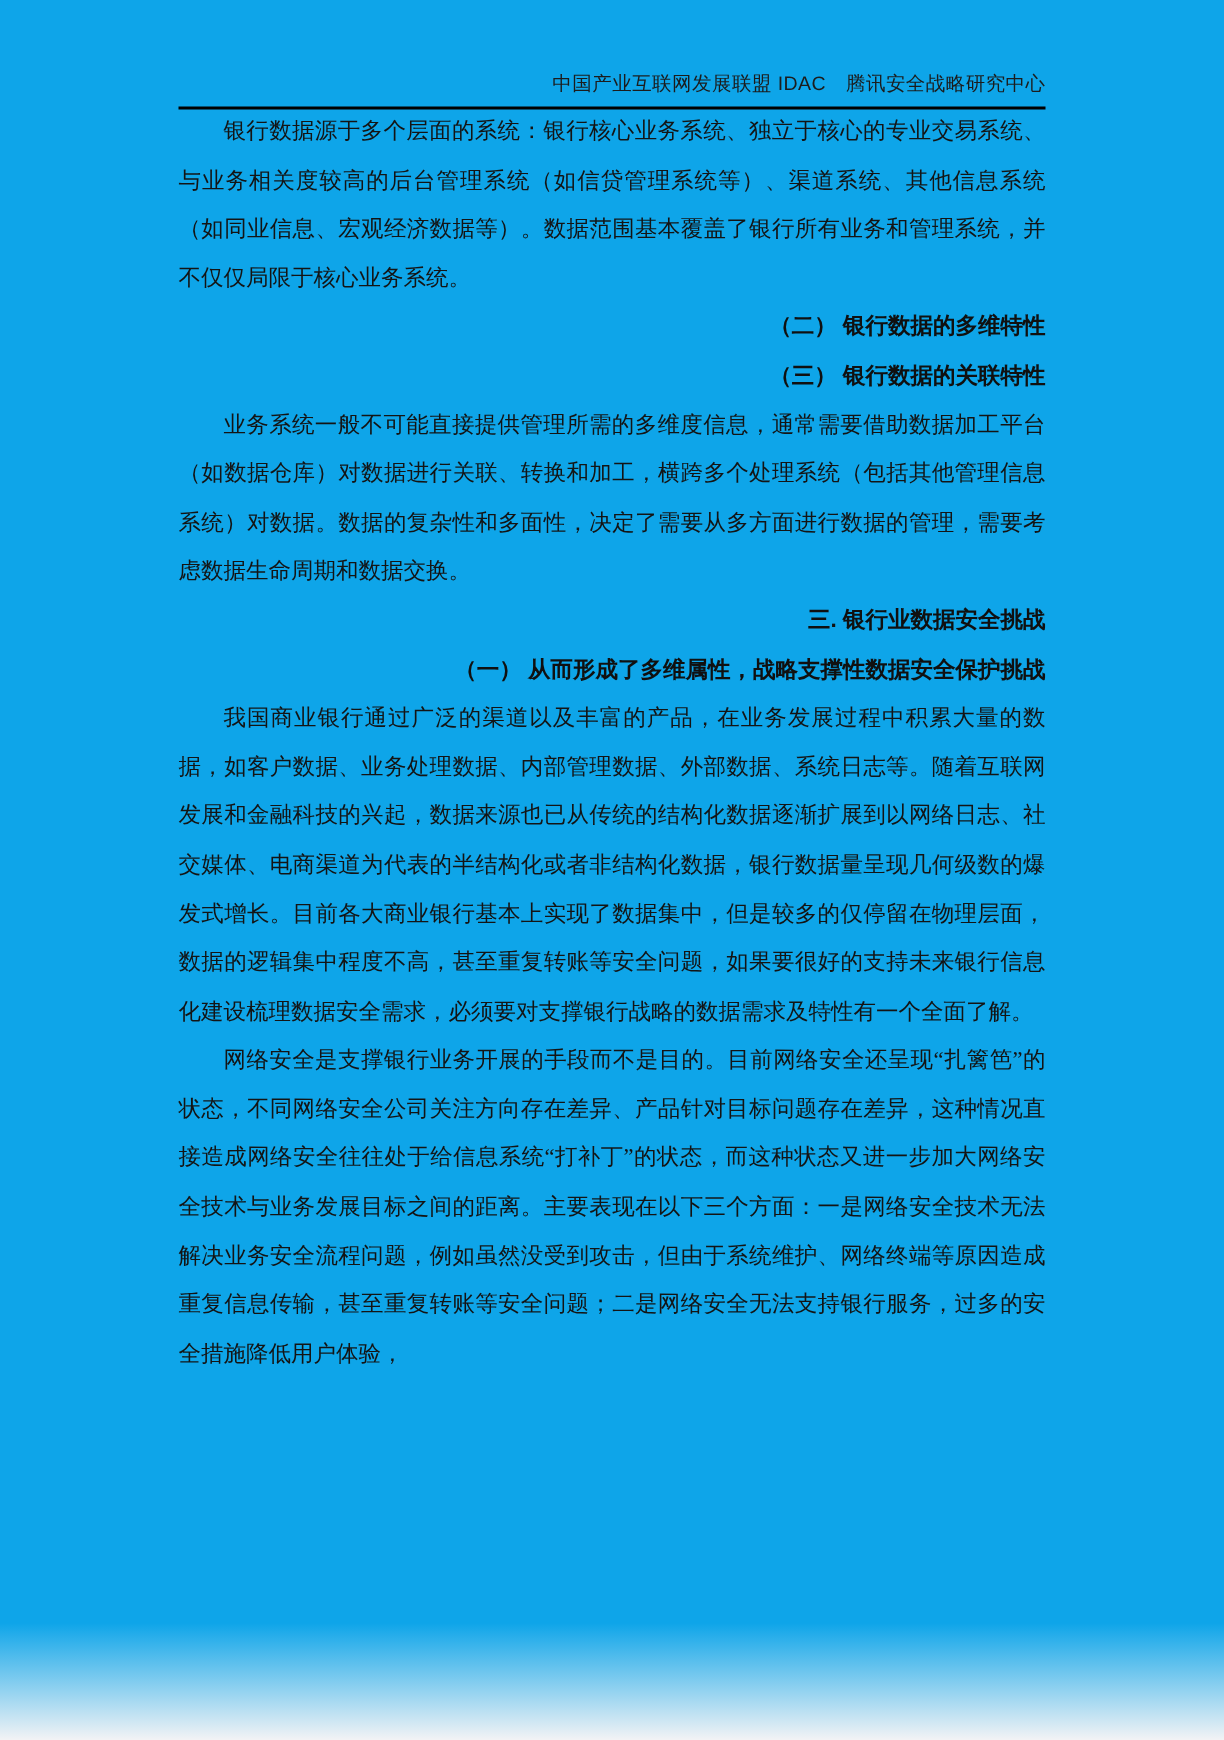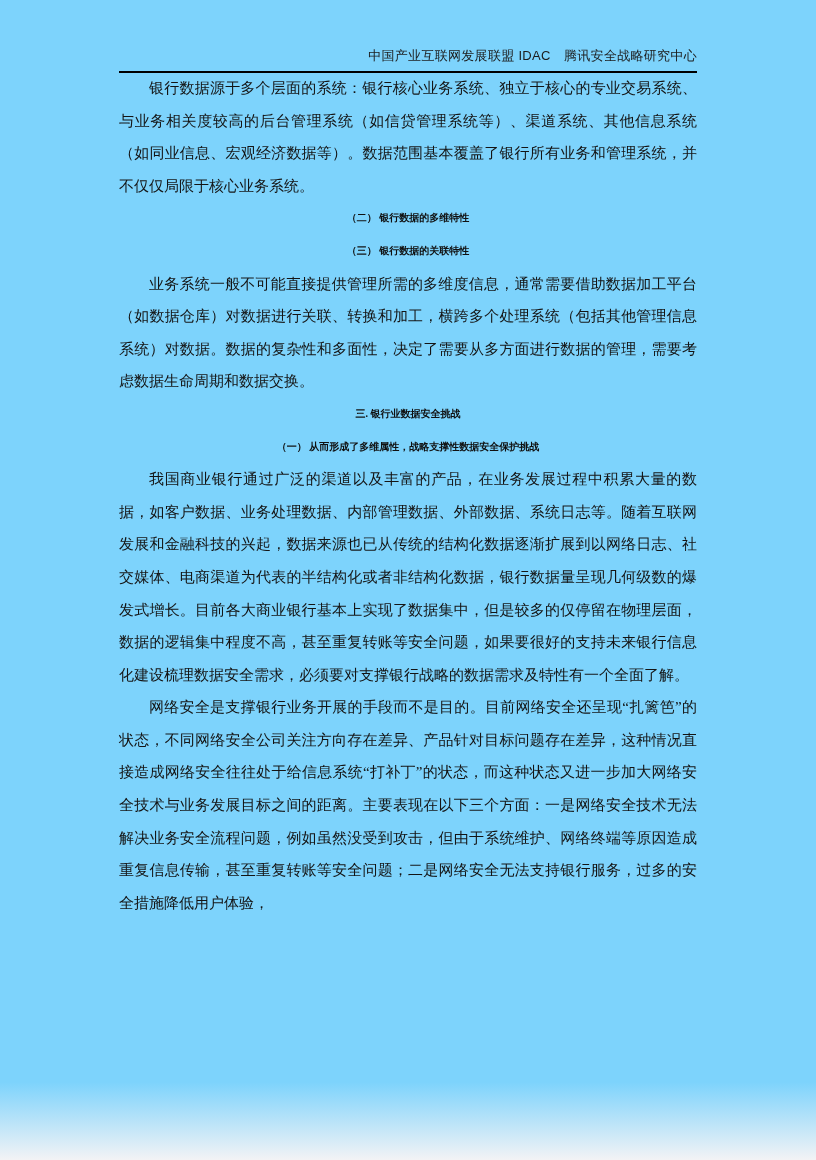--- a/index.html
+++ b/index.html
@@ -8,21 +8,21 @@
     position: relative;
     width: 816px;
     height: 1160px;
     overflow: hidden;
     font-family: "Liberation Serif", "DejaVu Serif", serif;
     color: #161616;
   }
   .page {
     position: absolute;
     inset: 0;
-    background: #7dd3fc;
+    background: #0ea5e9;
   }
   .header-text {
     position: absolute;
     top: 47px;
     right: 119px;
     font-family: "Liberation Sans", "DejaVu Sans", sans-serif;
     font-size: 13px;
     letter-spacing: 0.3px;
     color: #1c1c1c;
     white-space: nowrap;
@@ -44,24 +44,24 @@
     line-height: 32.6px;
     text-align: justify;
     text-justify: inter-ideograph;
     color: #141414;
   }
   .para {
     text-indent: 2em;
     text-align: justify;
   }
   .heading-sub, .heading-section {
-    font-family: Liberation Serif, serif;
+    font-family: Liberation Sans, sans-serif;
     font-weight: bold;
-    font-size: 10px;
-    text-align: center;
+    font-size: 15px;
+    text-align: right;
     color: #101010;
   }
   .bottom-shade {
     position: absolute;
     left: 0;
     right: 0;
     bottom: 0;
     height: 78px;
     background: linear-gradient(to bottom, rgba(244,244,246,0) 0%, #f3f3f5 100%);
     pointer-events: none;

